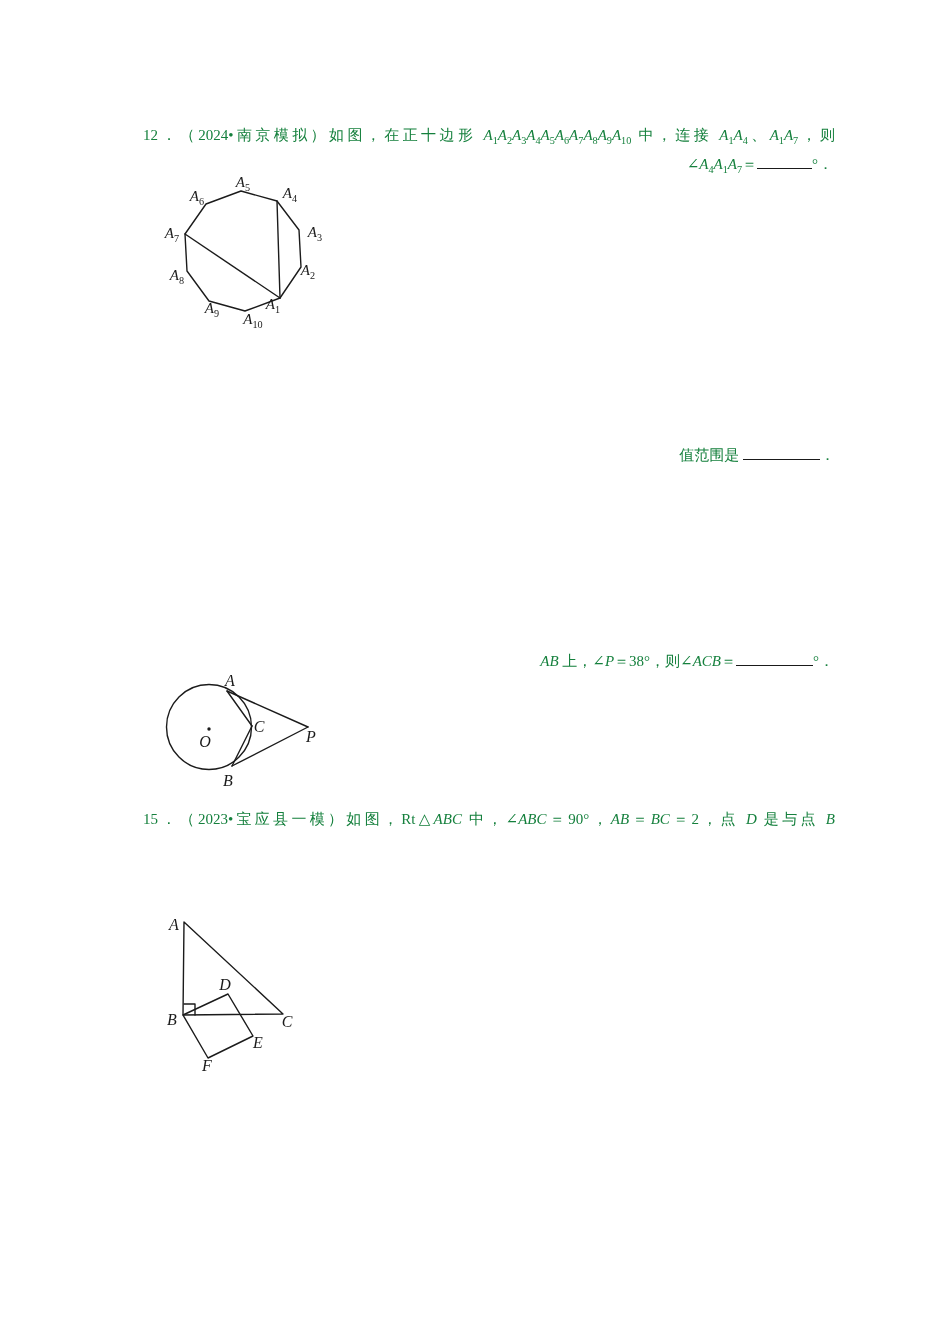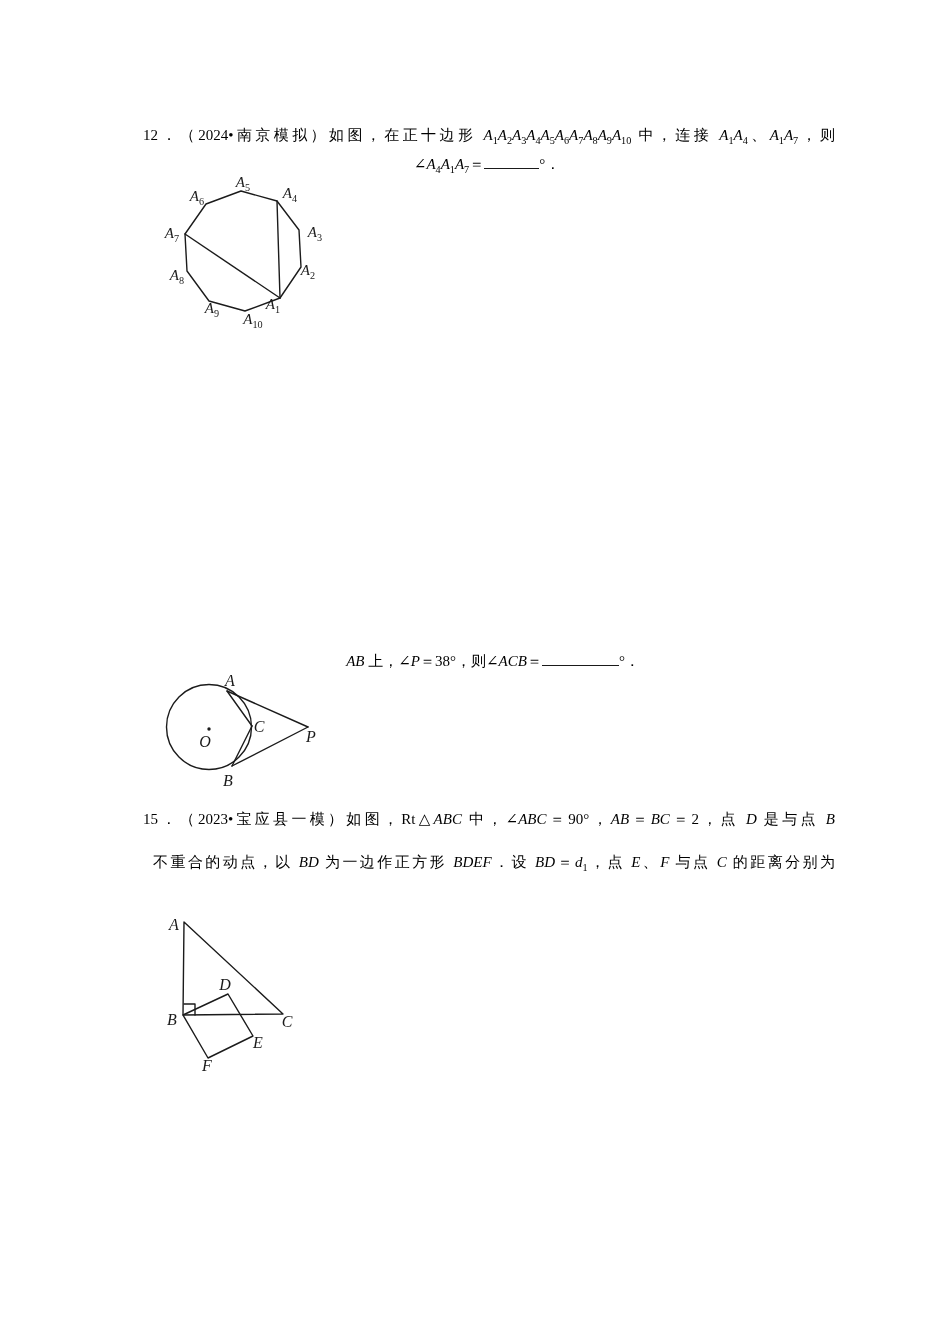--- a/index.html
+++ b/index.html
@@ -3,24 +3,24 @@
 <meta charset="utf-8">
 <style>
   html,body{margin:0;padding:0;background:#ffffff;}
   .page{
     position:relative;width:950px;height:1344px;background:#ffffff;
     font-family:"Liberation Serif","DejaVu Serif",serif;color:#1a1a1a;
     overflow:hidden;
   }
   .tline{
     position:absolute;font-size:15px;line-height:22px;height:22px;
-    white-space:normal;color:#000000;
+    white-space:normal;color:#15803d;
   }
   .jline{text-align:justify;text-align-last:justify;}
-  .lline{text-align:center;}
+  .lline{text-align:right;}
   .tline i{font-style:italic;}
   sub{font-size:0.68em;font-style:normal;line-height:0;}
   .blank{display:inline-block;border-bottom:1.2px solid #1a1a1a;height:15px;vertical-align:baseline;}
   .w55{width:55px}.w77{width:77px}.w85{width:85px}
   .figure{position:absolute;}
   .figure svg{position:absolute;left:0;top:0;overflow:visible;}
   .flabel{
     position:absolute;transform:translate(-50%,-50%);
     font-size:15px;font-style:normal;white-space:nowrap;line-height:1;
   }
@@ -47,41 +47,41 @@
     <span class="flabel" style="left:157px;top:60px"><i>A</i><sub>3</sub></span>
     <span class="flabel" style="left:132px;top:21px"><i>A</i><sub>4</sub></span>
     <span class="flabel" style="left:85px;top:10px"><i>A</i><sub>5</sub></span>
     <span class="flabel" style="left:39px;top:24px"><i>A</i><sub>6</sub></span>
     <span class="flabel" style="left:14px;top:61px"><i>A</i><sub>7</sub></span>
     <span class="flabel" style="left:19px;top:103px"><i>A</i><sub>8</sub></span>
     <span class="flabel" style="left:54px;top:136px"><i>A</i><sub>9</sub></span>
     <span class="flabel" style="left:95px;top:147px"><i>A</i><sub>10</sub></span>
   </div>
 
+  <div class="tline lline" style="top:444px;left:153px;width:682px">值范围是 <span class="blank w77"></span>．</div>
 
   <div class="tline lline" style="top:650px;left:152px;width:682px"><i>AB</i> 上，∠<i>P</i>＝38°，则∠<i>ACB</i>＝<span class="blank w77"></span>°．</div>
 
   <div class="figure" style="left:150px;top:668px;width:185px;height:130px">
     <svg width="185" height="130" viewBox="0 0 185 130">
       <circle class="stroke" cx="59" cy="59" r="42.5"></circle>
       <circle cx="59" cy="61" r="1.7" fill="#1b1b1b"></circle>
       <line class="stroke" x1="77" y1="23" x2="158" y2="59"></line>
       <line class="stroke" x1="82" y1="98" x2="158" y2="59"></line>
       <line class="stroke" x1="77" y1="23" x2="102" y2="58"></line>
       <line class="stroke" x1="102" y1="58" x2="82" y2="98"></line>
     </svg>
     <span class="flabel big" style="left:80px;top:13px"><i>A</i></span>
     <span class="flabel big" style="left:55px;top:74px"><i>O</i></span>
     <span class="flabel big" style="left:109px;top:59px"><i>C</i></span>
     <span class="flabel big" style="left:78px;top:113px"><i>B</i></span>
     <span class="flabel big" style="left:161px;top:69px"><i>P</i></span>
   </div>
 
   <div class="tline jline" style="top:808px;left:143px;width:692px">15．（2023•宝应县一模）如图，Rt△<i>ABC</i> 中，∠<i>ABC</i>＝90°，<i>AB</i>＝<i>BC</i>＝2，点 <i>D</i> 是与点 <i>B</i></div>
-  <div class="tline jline" style="top:851px;left:153px;width:682px">不重合的动点，以 <i>BD</i> 为一边作正方形 <i>BDEF</i>．设 <i>BD</i>＝<i>d</i><sub>1</sub>，点 <i>E</i>、<i>F</i> 与点 <i>C</i> 的距离分别为</div>
 
   <div class="figure" style="left:148px;top:912px;width:170px;height:165px">
     <svg width="170" height="165" viewBox="0 0 170 165">
       <polygon class="stroke" points="36,10 35,103 135,102"></polygon>
       <polygon class="stroke" points="35,103 80,82 105,124 60,146"></polygon>
       <polyline class="stroke" points="36,92 47,92 47,103" stroke-width="1.1"></polyline>
     </svg>
     <span class="flabel big" style="left:26px;top:13px"><i>A</i></span>
     <span class="flabel big" style="left:24px;top:108px"><i>B</i></span>
     <span class="flabel big" style="left:139px;top:110px"><i>C</i></span>

